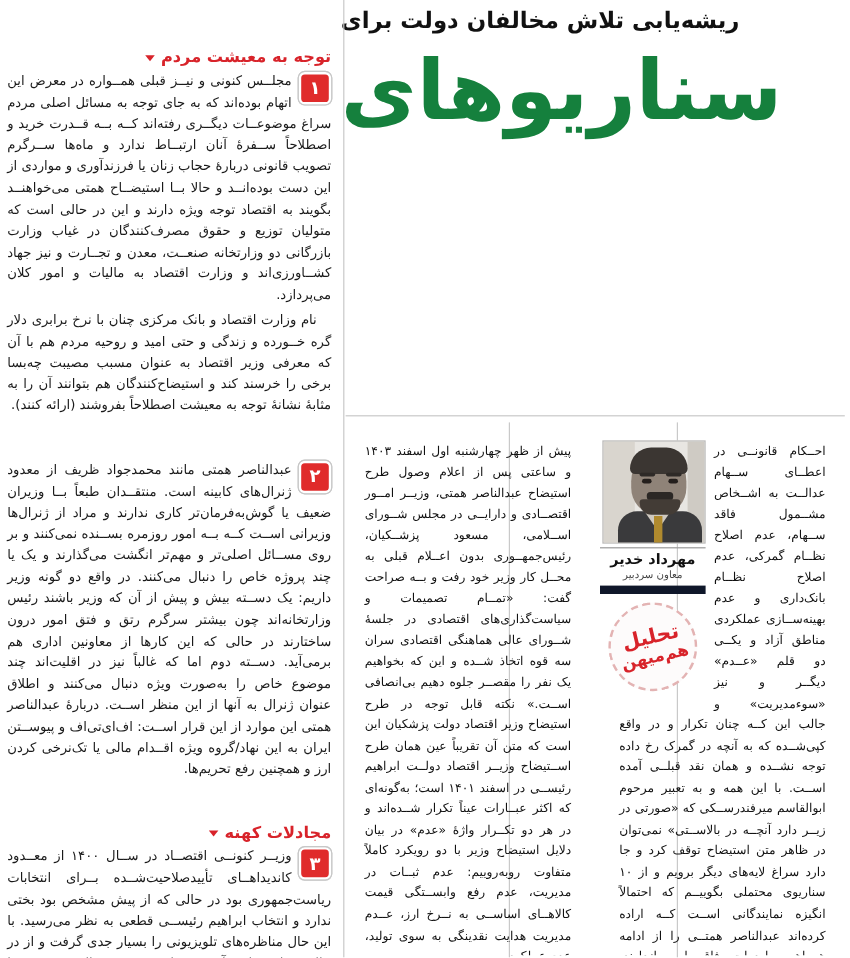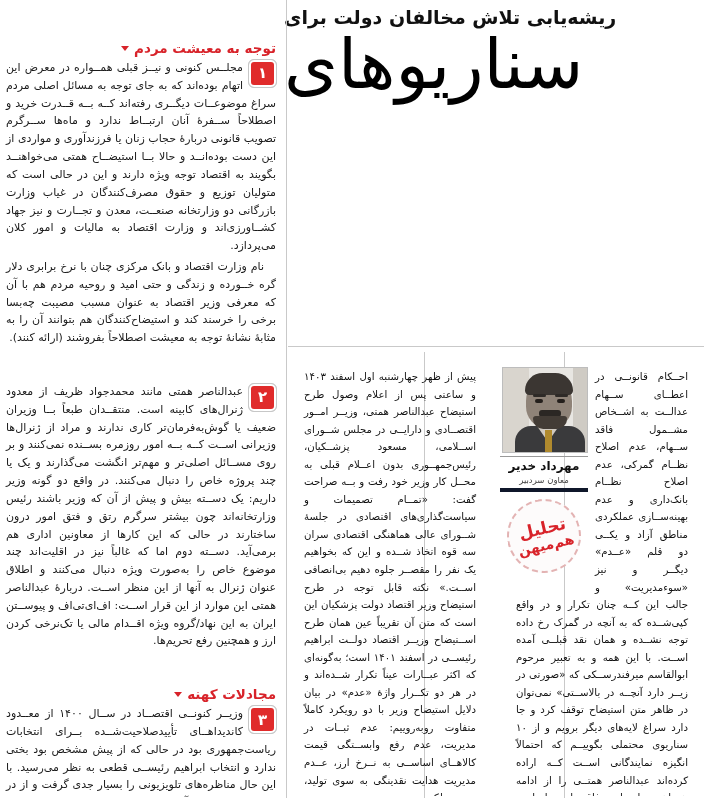--- a/index.html
+++ b/index.html
@@ -37,24 +37,24 @@
     font-size: 33px;
     font-weight: bold;
     line-height: 1.15;
     color: #d8232a;
     margin-top: 6px;
     letter-spacing: -1px;
     white-space: nowrap;
   }
   #headline-main {
     font-size: 69px;
-    font-weight: normal;
+    font-weight: bold;
     line-height: 0.99;
-    color: #000000;
-    margin-top: 0;
+    color: #15803d;
+    margin-top: 12px;
     letter-spacing: -3px;
   }
   #headline-main .hl-line { display: block; }
 
   
   #sidebar {
     position: absolute;
     top: 0; left: 0;
     width: 282px;
     height: 798px;
@@ -181,21 +181,21 @@
     clip-path: polygon(0 0, 100% 0, 50% 100%);
   }
   #author-photo .tie { left: 42px; top: 62px; width: 7px; height: 26px; background: #b08a2e; }
   #author-name {
     font-size: 12px; font-weight: bold; color: #111;
     margin-top: 3px; border-top: 1px solid #999; padding-top: 2px;
     line-height: 1.3;
   }
   #author-role {
     font-size: 8.5px; color: #444; line-height: 1.3;
-    border-bottom: 4px solid #0f172a; padding-bottom: 2px;
+    border-bottom: 7px solid #0f172a; padding-bottom: 2px;
   }
   #stamp {
     width: 74px; height: 74px;
     margin: 7px auto 4px auto;
     border-radius: 50%;
     border: 2px dashed #e3b3b3;
     background: #fdfbfb;
     display: flex;
     flex-direction: column;
     align-items: center;

